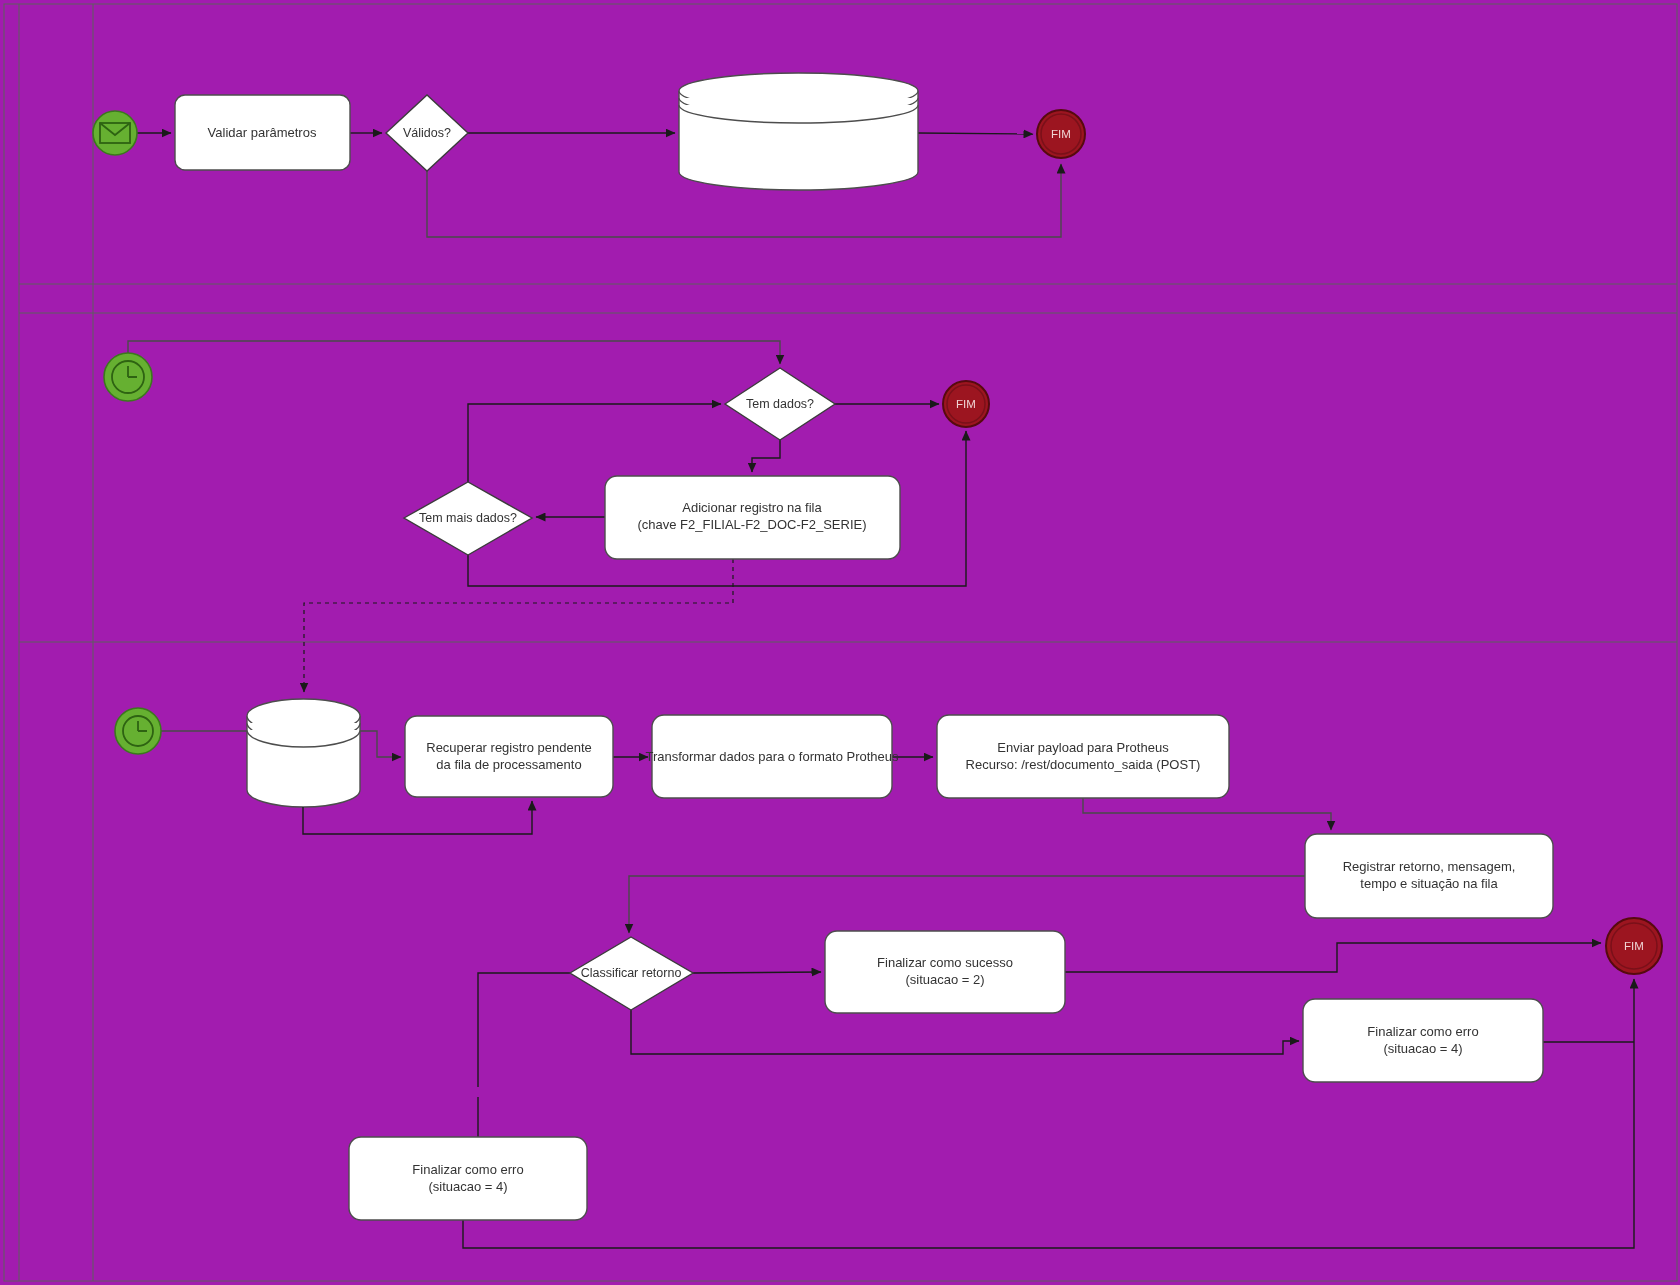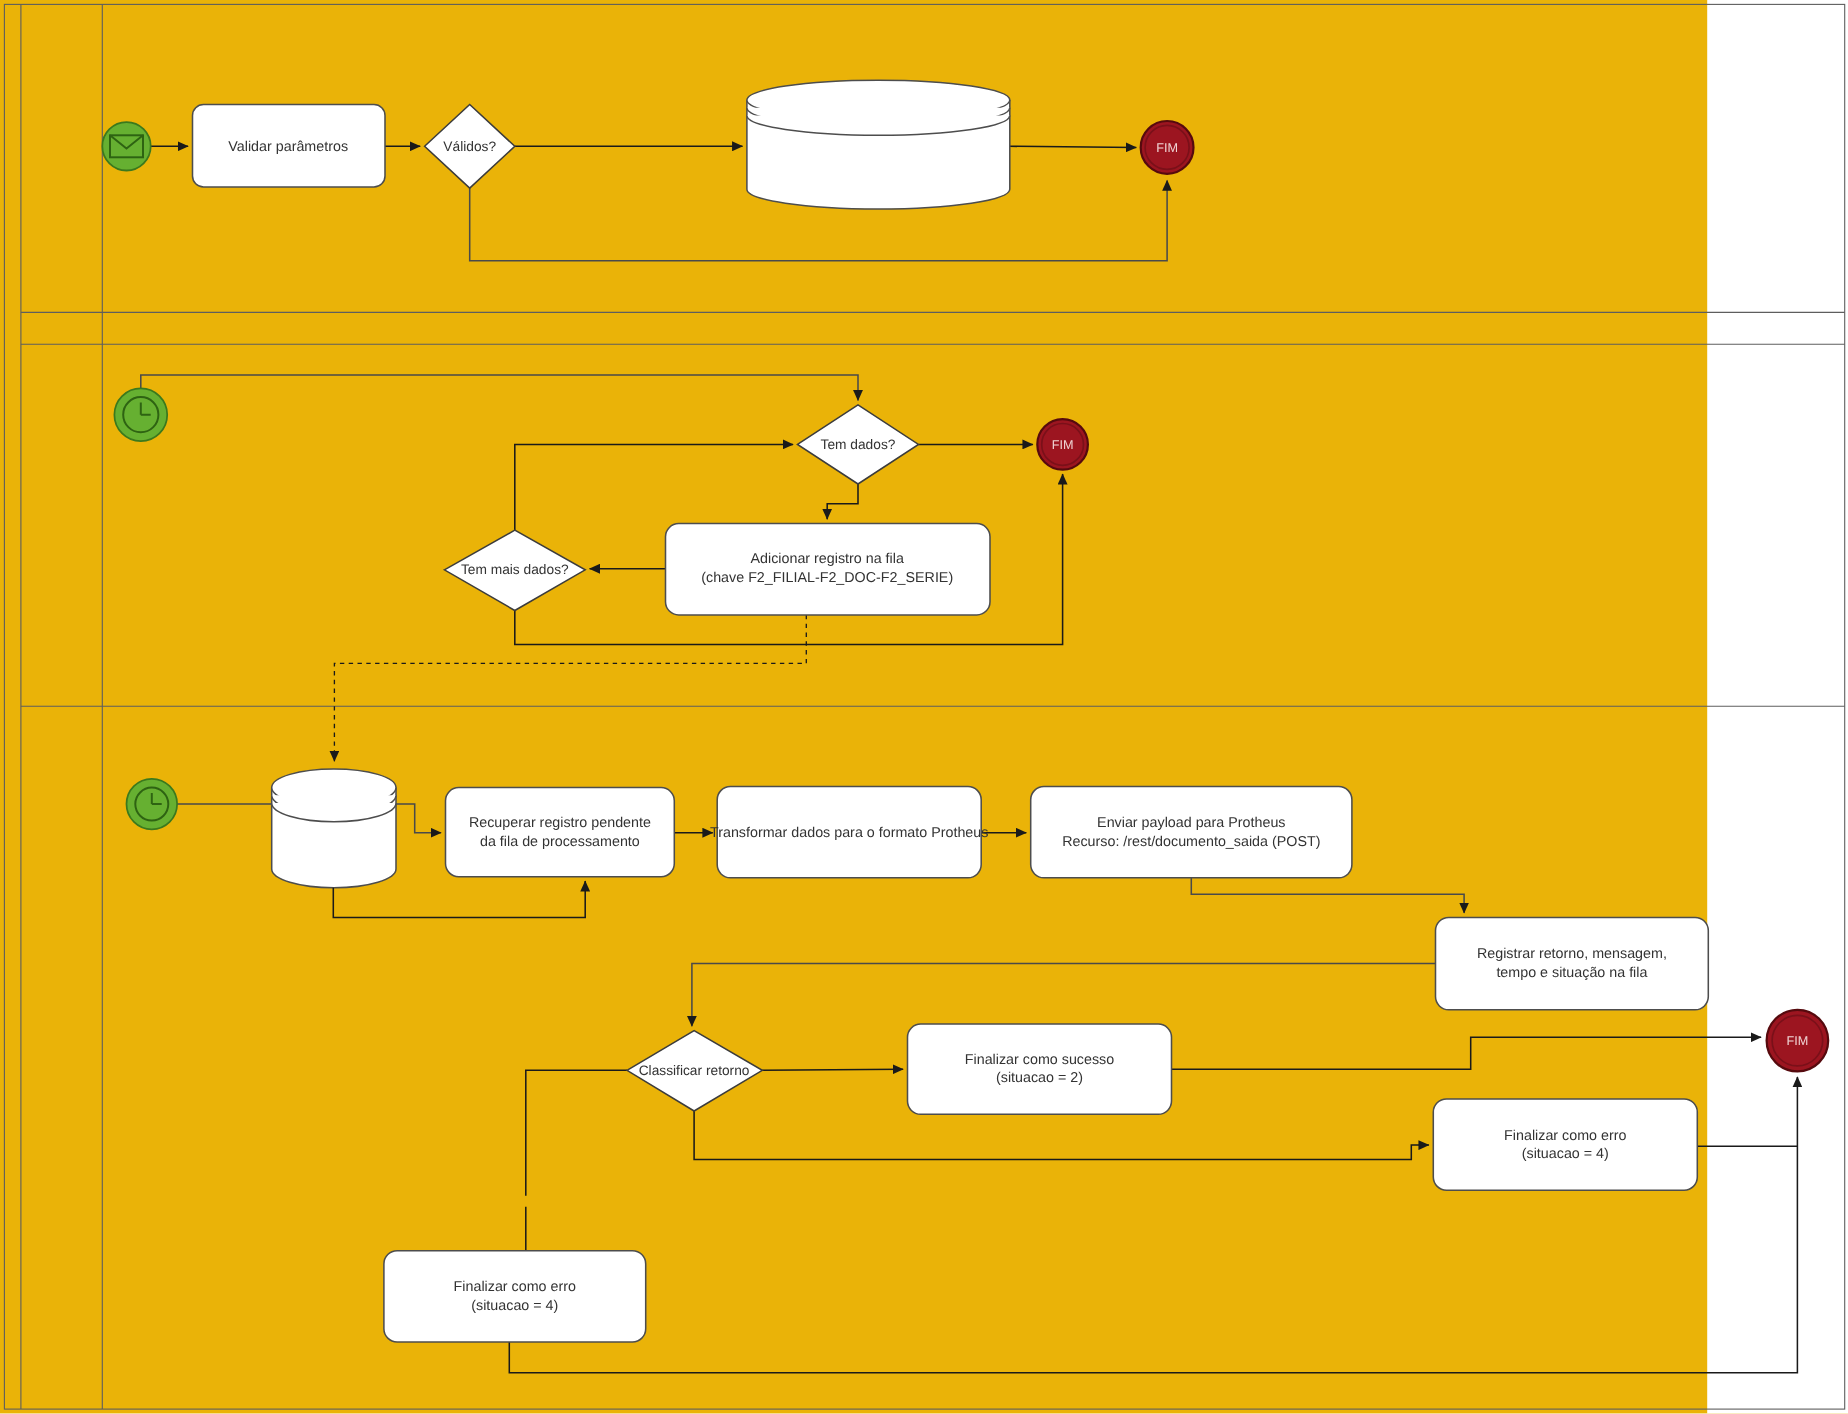--- a/index.html
+++ b/index.html
@@ -1,16 +1,16 @@
 <!DOCTYPE html>
 <html><head>
 <meta charset="utf-8">
 <style>
   html,body{margin:0;padding:0;background:#ffffff;}
-  .canvas-wrap{width:1552px;height:1285px;position:relative;background:#eab308;
+  .canvas-wrap{width:1680px;height:1285px;position:relative;background:#a21caf;
     font-family:"Liberation Sans", sans-serif;}
   svg{display:block;}
   text{font-family:"Liberation Sans", sans-serif;fill:#333333;}
   .task-label{font-size:13px;}
   .gw-label{font-size:12.5px;}
   .fim-label{font-size:11.5px;fill:#efd3d3;}
   .shape{fill:#ffffff;stroke:#4d4d4d;stroke-width:1.4;}
   .gw{fill:#ffffff;stroke:#3c3c3c;stroke-width:1.4;}
   .edge{fill:none;stroke:#1a1a1a;stroke-width:1.4;}
   .edge-gray{fill:none;stroke:#4a4a4a;stroke-width:1.4;}

